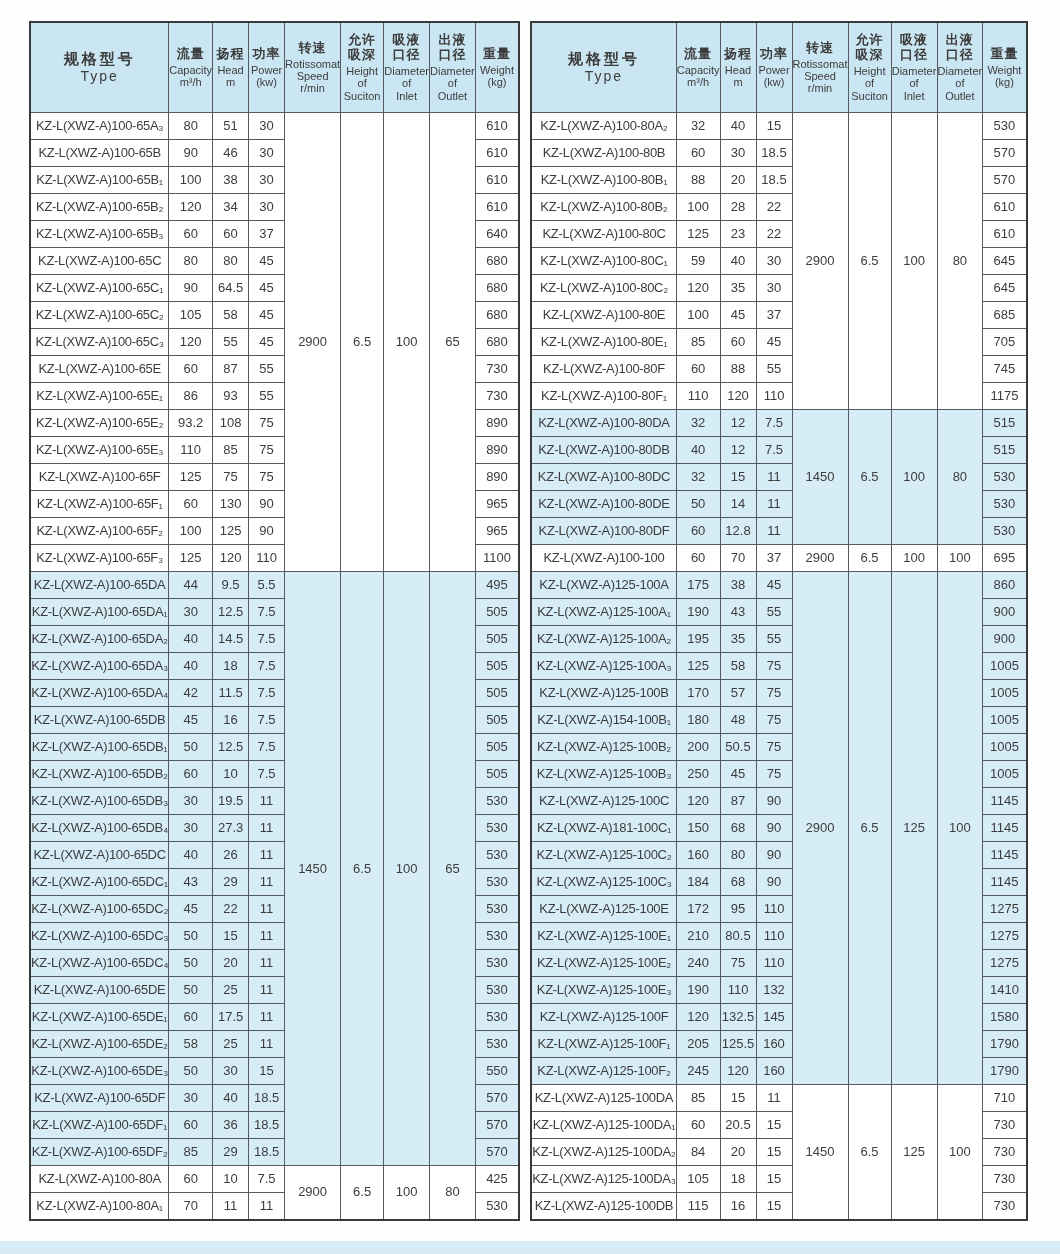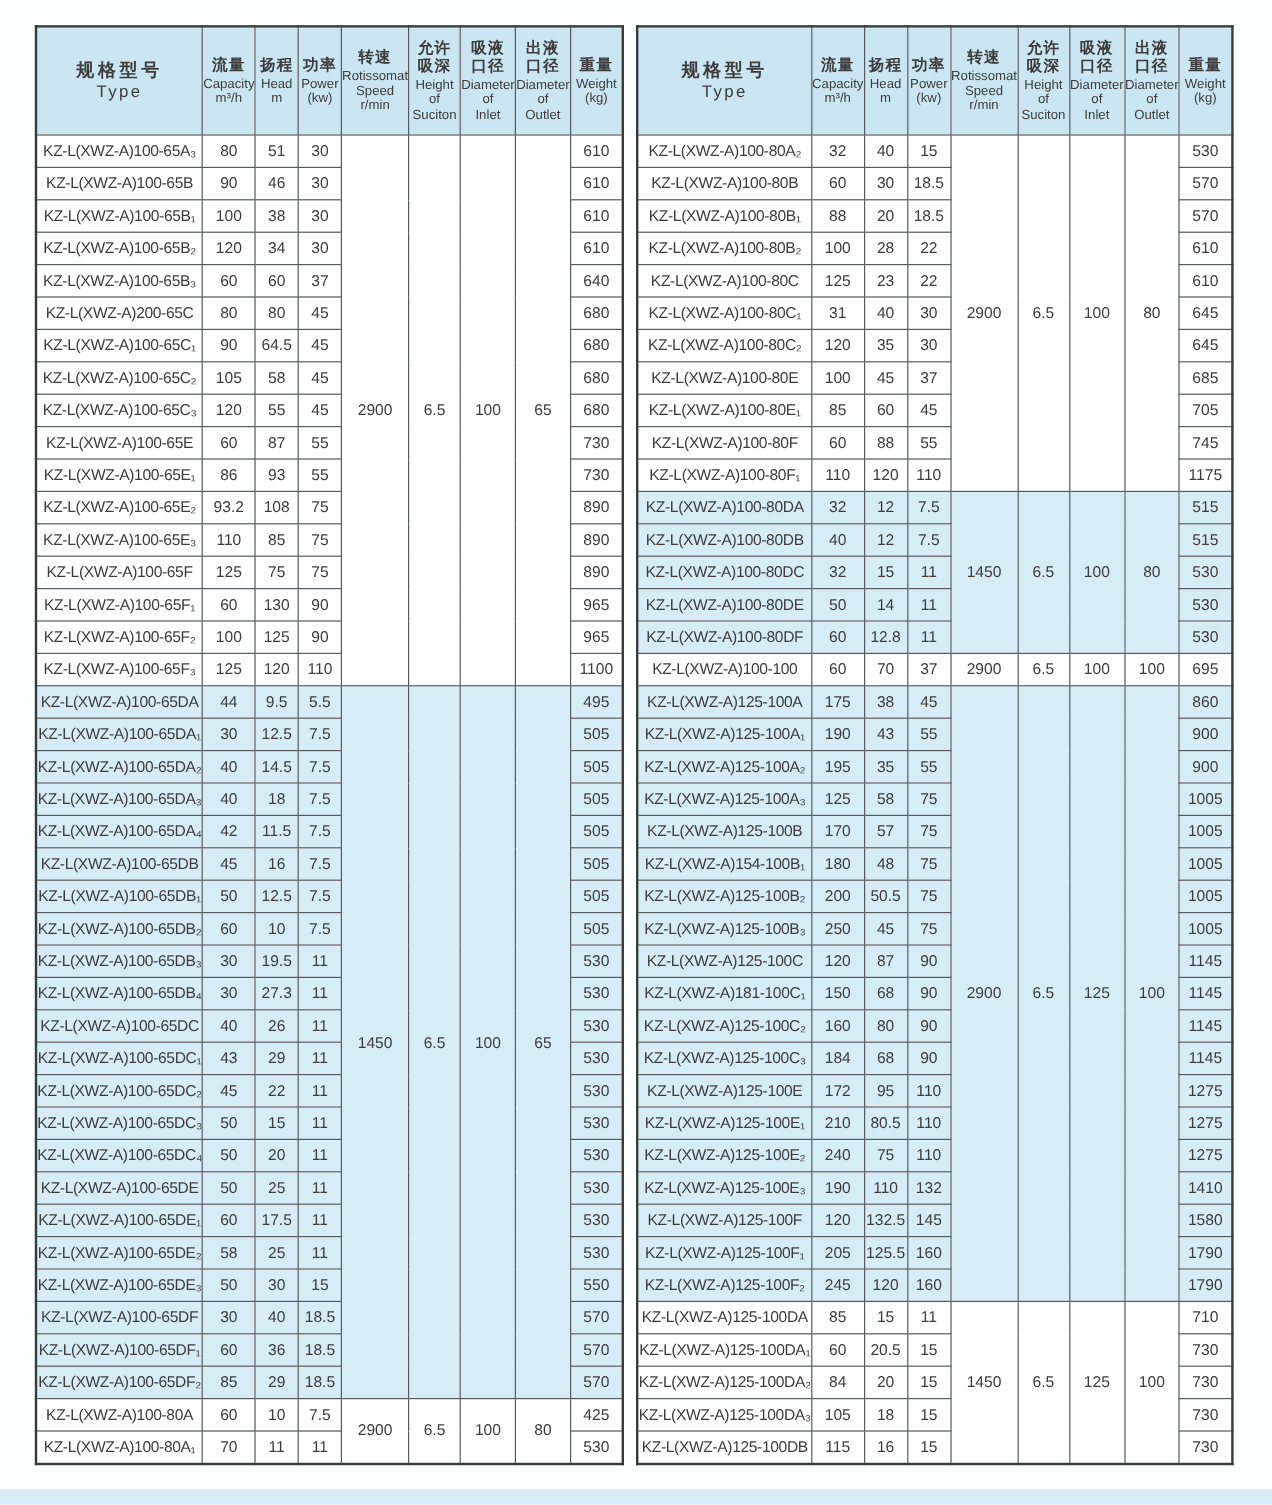--- a/index.html
+++ b/index.html
@@ -153,21 +153,21 @@
             <td class="num">610</td>
           </tr>
           <tr class="bg-white">
             <td class="type-cell">KZ-L(XWZ-A)100-65B₃</td>
             <td class="num">60</td>
             <td class="num">60</td>
             <td class="num">37</td>
             <td class="num">640</td>
           </tr>
           <tr class="bg-white">
-            <td class="type-cell">KZ-L(XWZ-A)200-65C</td>
+            <td class="type-cell">KZ-L(XWZ-A)100-65C</td>
             <td class="num">80</td>
             <td class="num">80</td>
             <td class="num">45</td>
             <td class="num">680</td>
           </tr>
           <tr class="bg-white">
             <td class="type-cell">KZ-L(XWZ-A)100-65C₁</td>
             <td class="num">90</td>
             <td class="num">64.5</td>
             <td class="num">45</td>
@@ -523,21 +523,21 @@
           </tr>
           <tr class="bg-white">
             <td class="type-cell">KZ-L(XWZ-A)100-80C</td>
             <td class="num">125</td>
             <td class="num">23</td>
             <td class="num">22</td>
             <td class="num">610</td>
           </tr>
           <tr class="bg-white">
             <td class="type-cell">KZ-L(XWZ-A)100-80C₁</td>
-            <td class="num">31</td>
+            <td class="num">59</td>
             <td class="num">40</td>
             <td class="num">30</td>
             <td class="num">645</td>
           </tr>
           <tr class="bg-white">
             <td class="type-cell">KZ-L(XWZ-A)100-80C₂</td>
             <td class="num">120</td>
             <td class="num">35</td>
             <td class="num">30</td>
             <td class="num">645</td>

